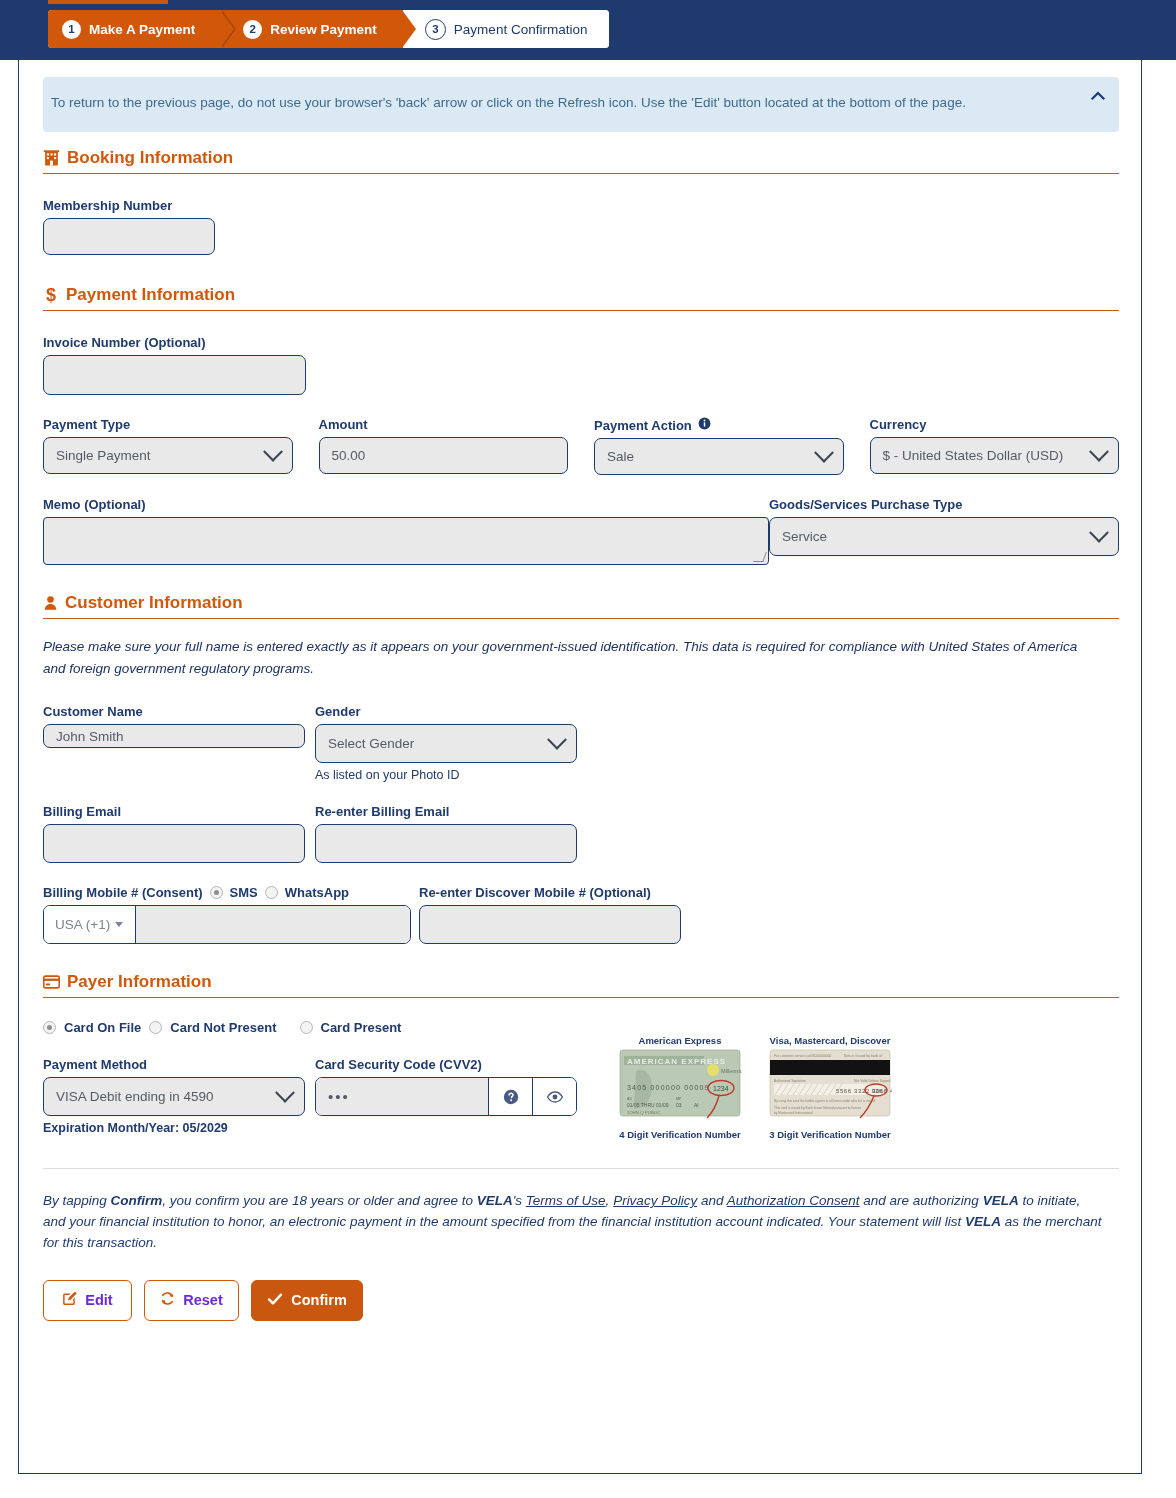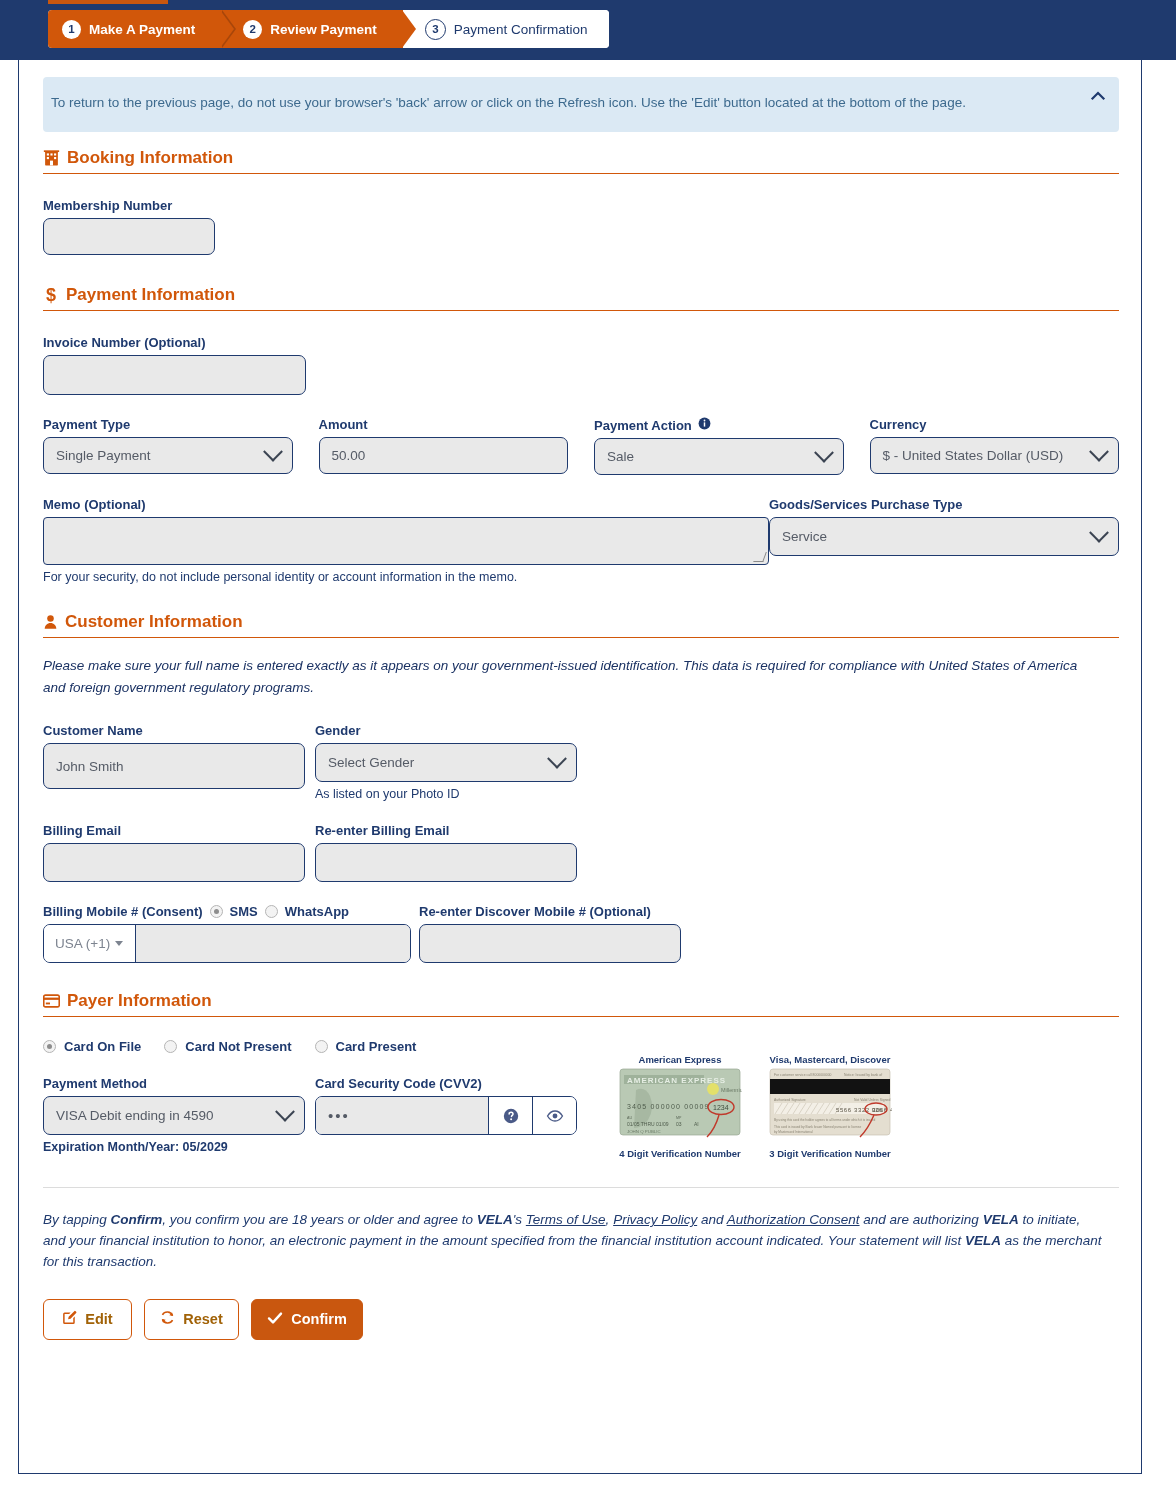--- a/index.html
+++ b/index.html
@@ -120,21 +120,21 @@
   }
   .rlab{font-size:13px;font-weight:bold;color:#1f3a6e;}
 
   
   .btns{display:flex;gap:12px;}
   .btn{
     height:41px;border-radius:6px;box-sizing:border-box;
     display:flex;align-items:center;justify-content:center;gap:8px;
     font-size:14.5px;font-weight:bold;padding:0 18px;cursor:pointer;
   }
-  .btn-out{background:#ffffff;border:1.4px solid #d1570a;color:#a16207;}
+  .btn-out{background:#ffffff;border:1.4px solid #d1570a;color:#6d28d9;}
   .btn-solid{background:#c9570f;border:1.4px solid #c9570f;color:#ffffff;}
 
   .terms{
     font-size:13.5px;font-style:italic;color:#1f3a6e;line-height:1.55;
   }
   .terms b{font-weight:bold;font-style:italic;}
   .terms u{text-decoration:underline;}
 
   
   .cvvfig{width:128px;text-align:center;}
@@ -246,21 +246,20 @@
             <span>$ - United States Dollar (USD)</span>
             <span class="chev"></span>
           </div>
         </div>
       </div>
 
       <div class="row" style="margin-top:22px">
         <div style="width:726px">
           <label class="lbl">Memo (Optional)</label>
           <div class="ta"></div>
-          <div class="hint">For your security, do not include personal identity or account information in the memo.</div>
         </div>
         <div style="width:350px;margin-left:0">
           <label class="lbl">Goods/Services Purchase Type</label>
           <div class="fld sel" style="height:39px">
             <span>Service</span>
             <span class="chev"></span>
           </div>
         </div>
       </div>
 
@@ -272,21 +271,21 @@
           </svg>
         </span>
         <span>Customer Information</span>
       </div>
 
       <div style="margin-top:17px;font-size:13.5px;font-style:italic;line-height:1.6;width:1060px">Please make sure your full name is entered exactly as it appears on your government-issued identification. This data is required for compliance with United States of America and foreign government regulatory programs.</div>
 
       <div class="row" style="margin-top:25px;gap:10px">
         <div style="width:262px">
           <label class="lbl">Customer Name</label>
-          <div class="fld" style="height:46px">John Smith</div>
+          <div class="fld" style="height:24px">John Smith</div>
         </div>
         <div style="width:262px">
           <label class="lbl">Gender</label>
           <div class="fld sel" style="height:39px">
             <span>Select Gender</span>
             <span class="chev"></span>
           </div>
           <div class="hint" style="font-weight:normal">As listed on your Photo ID</div>
         </div>
       </div>
@@ -331,21 +330,21 @@
             <rect x="0.8" y="0.8" width="16.4" height="12.4" rx="1.8" fill="none" stroke="#d1570a" stroke-width="1.7"></rect>
             <rect x="0.8" y="3.4" width="16.4" height="2.4" fill="#d1570a"></rect>
             <rect x="3" y="8.6" width="4.4" height="2" fill="#d1570a"></rect>
           </svg>
         </span>
         <span>Payer Information</span>
       </div>
 
       <div style="display:flex;align-items:center;gap:8px;margin-top:22px">
         <span class="radio on"></span>
-        <span class="rlab" style="margin-right:15px">Card On File</span>
+        <span class="rlab" style="">Card On File</span>
         <span class="radio"></span>
         <span class="rlab" style="margin-right:15px">Card Not Present</span>
         <span class="radio"></span>
         <span class="rlab">Card Present</span>
       </div>
 
       <div class="row" style="margin-top:22px;gap:10px;align-items:flex-start">
 
         <div style="width:262px">
           <label class="lbl">Payment Method</label>

